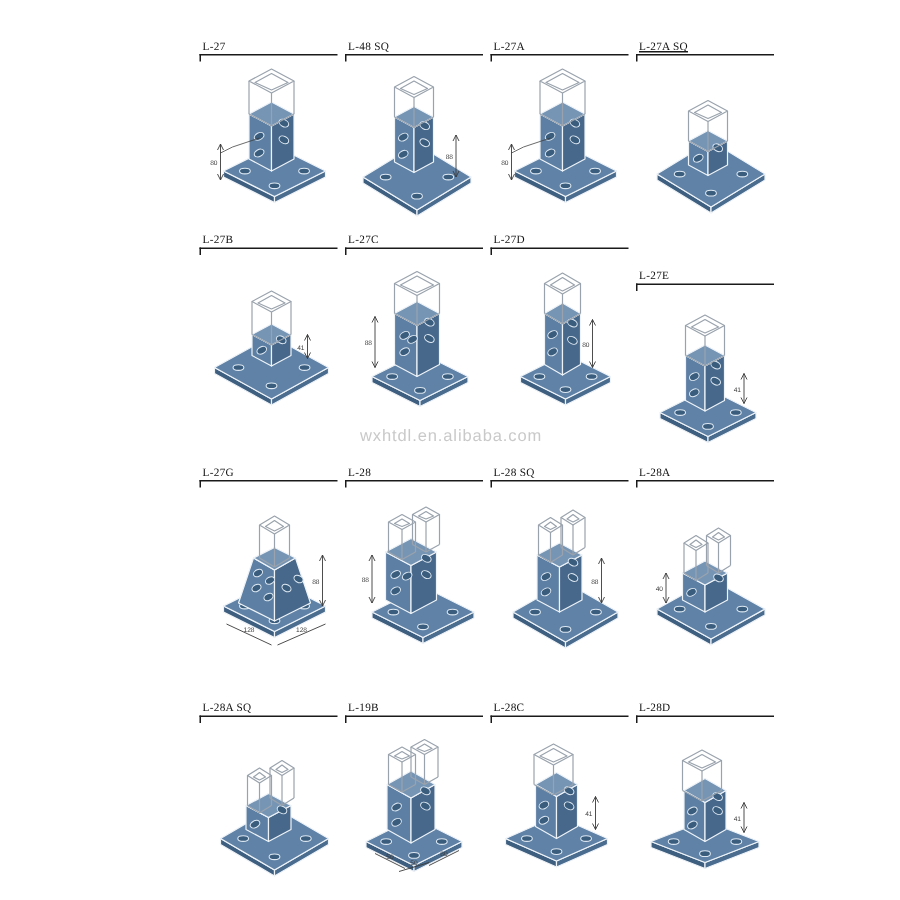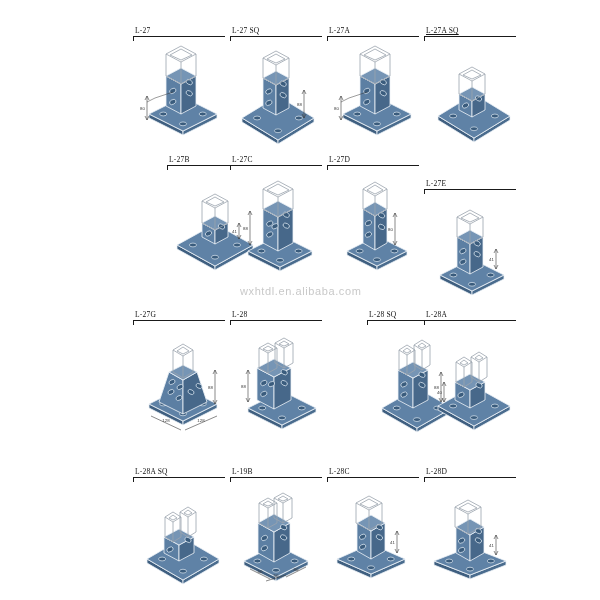--- a/index.html
+++ b/index.html
@@ -137,21 +137,21 @@
             <path d="M22,62 L40,56" stroke="#3a3a3a" stroke-width="0.5"></path>
             <path d="M22,62 L14,66" stroke="#3a3a3a" stroke-width="0.5"></path>
             <line x1="14" y1="60" x2="14" y2="84" stroke="#3a3a3a" stroke-width="0.6"></line>
             <path d="M12,64 L14,60 L16,64" fill="none" stroke="#3a3a3a" stroke-width="0.6"></path>
             <path d="M12,80 L14,84 L16,80" fill="none" stroke="#3a3a3a" stroke-width="0.6"></path>
             <text x="12" y="74" font-family="Liberation Sans, sans-serif" font-size="4.4" fill="#3a3a3a" text-anchor="end">80</text>
           </svg>
         </div>
       </div>
       <div class="cell" style="left: 230px; top: 26px;">
-        <div class="cell-label">L-27 SQ</div>
+        <div class="cell-label">L-48 SQ</div>
         <div class="cell-rule"></div>
         <div class="art">
           <svg width="100" height="115" viewBox="0 0 100 115" xmlns="http://www.w3.org/2000/svg">
             <polygon points="12,82 48,104 48,108 12,86" fill="#3f5f80" stroke="#eef3f8" stroke-width="0.8" stroke-linejoin="round"></polygon>
             <polygon points="48,104 84,82 84,86 48,108" fill="#4a6c8e" stroke="#eef3f8" stroke-width="0.8" stroke-linejoin="round"></polygon>
             <polygon points="48,60 84,82 48,104 12,82" fill="#5f82a6" stroke="#eef3f8" stroke-width="0.8" stroke-linejoin="round"></polygon>
             <ellipse cx="27.12" cy="82" rx="3.6" ry="1.9" transform="rotate(0 27.12 82)" fill="#3a5c7d" stroke="#dde8f2" stroke-width="0.7"></ellipse>
             <ellipse cx="68.88" cy="82" rx="3.6" ry="1.9" transform="rotate(0 68.88 82)" fill="#3a5c7d" stroke="#dde8f2" stroke-width="0.7"></ellipse>
             <ellipse cx="48" cy="69.24" rx="3.6" ry="1.9" transform="rotate(0 48 69.24)" fill="#3a5c7d" stroke="#dde8f2" stroke-width="0.7"></ellipse>
             <ellipse cx="48" cy="94.76" rx="3.6" ry="1.9" transform="rotate(0 48 94.76)" fill="#3a5c7d" stroke="#dde8f2" stroke-width="0.7"></ellipse>
@@ -231,21 +231,21 @@
             <polygon points="48,31 61,38 48,45 35,38" fill="none" stroke="#9aa3ad" stroke-width="0.8" stroke-linejoin="round"></polygon>
             <line x1="35" y1="38" x2="35" y2="58" stroke="#9aa3ad" stroke-width="0.8"></line>
             <line x1="61" y1="38" x2="61" y2="58" stroke="#9aa3ad" stroke-width="0.8"></line>
             <line x1="48" y1="45" x2="48" y2="65" stroke="#9aa3ad" stroke-width="0.8"></line>
             <line x1="35" y1="58" x2="48" y2="65" stroke="#9aa3ad" stroke-width="0.8"></line>
             <line x1="61" y1="58" x2="48" y2="65" stroke="#9aa3ad" stroke-width="0.8"></line>
             <polygon points="48,34 57,39 48,43 39,39" fill="none" stroke="#9aa3ad" stroke-width="0.8" stroke-linejoin="round"></polygon>
           </svg>
         </div>
       </div>
-      <div class="cell" style="left: 133px; top: 155px; margin-left: 34px;">
+      <div class="cell" style="left: 133px; top: 155px;">
         <div class="cell-label">L-27B</div>
         <div class="cell-rule"></div>
         <div class="art">
           <svg width="100" height="115" viewBox="0 0 100 115" xmlns="http://www.w3.org/2000/svg">
             <polygon points="10,80 48,101 48,105 10,84" fill="#3f5f80" stroke="#eef3f8" stroke-width="0.8" stroke-linejoin="round"></polygon>
             <polygon points="48,101 86,80 86,84 48,105" fill="#4a6c8e" stroke="#eef3f8" stroke-width="0.8" stroke-linejoin="round"></polygon>
             <polygon points="48,59 86,80 48,101 10,80" fill="#5f82a6" stroke="#eef3f8" stroke-width="0.8" stroke-linejoin="round"></polygon>
             <ellipse cx="25.96" cy="80" rx="3.6" ry="1.9" transform="rotate(0 25.96 80)" fill="#3a5c7d" stroke="#dde8f2" stroke-width="0.7"></ellipse>
             <ellipse cx="70.03999999999999" cy="80" rx="3.6" ry="1.9" transform="rotate(0 70.03999999999999 80)" fill="#3a5c7d" stroke="#dde8f2" stroke-width="0.7"></ellipse>
             <ellipse cx="48" cy="67.82" rx="3.6" ry="1.9" transform="rotate(0 48 67.82)" fill="#3a5c7d" stroke="#dde8f2" stroke-width="0.7"></ellipse>
@@ -442,21 +442,21 @@
             <line x1="45" y1="43" x2="54" y2="48" stroke="#9aa3ad" stroke-width="0.8"></line>
             <line x1="63" y1="43" x2="54" y2="48" stroke="#9aa3ad" stroke-width="0.8"></line>
             <polygon points="54,21 59,24 54,26 49,24" fill="none" stroke="#9aa3ad" stroke-width="0.8" stroke-linejoin="round"></polygon>
             <line x1="18" y1="50" x2="18" y2="82" stroke="#3a3a3a" stroke-width="0.6"></line>
             <path d="M16,54 L18,50 L20,54" fill="none" stroke="#3a3a3a" stroke-width="0.6"></path>
             <path d="M16,78 L18,82 L20,78" fill="none" stroke="#3a3a3a" stroke-width="0.6"></path>
             <text x="16" y="68" font-family="Liberation Sans, sans-serif" font-size="4.4" fill="#3a3a3a" text-anchor="end">88</text>
           </svg>
         </div>
       </div>
-      <div class="cell" style="left: 327px; top: 310px; margin-left: 40px;">
+      <div class="cell" style="left: 327px; top: 310px;">
         <div class="cell-label">L-28 SQ</div>
         <div class="cell-rule"></div>
         <div class="art">
           <svg width="100" height="115" viewBox="0 0 100 115" xmlns="http://www.w3.org/2000/svg">
             <polygon points="15,88 50,108 50,112 15,92" fill="#3f5f80" stroke="#eef3f8" stroke-width="0.8" stroke-linejoin="round"></polygon>
             <polygon points="50,108 85,88 85,92 50,112" fill="#4a6c8e" stroke="#eef3f8" stroke-width="0.8" stroke-linejoin="round"></polygon>
             <polygon points="50,68 85,88 50,108 15,88" fill="#5f82a6" stroke="#eef3f8" stroke-width="0.8" stroke-linejoin="round"></polygon>
             <ellipse cx="29.700000000000003" cy="88" rx="3.6" ry="1.9" transform="rotate(0 29.700000000000003 88)" fill="#3a5c7d" stroke="#dde8f2" stroke-width="0.7"></ellipse>
             <ellipse cx="70.3" cy="88" rx="3.6" ry="1.9" transform="rotate(0 70.3 88)" fill="#3a5c7d" stroke="#dde8f2" stroke-width="0.7"></ellipse>
             <ellipse cx="50" cy="76.4" rx="3.6" ry="1.9" transform="rotate(0 50 76.4)" fill="#3a5c7d" stroke="#dde8f2" stroke-width="0.7"></ellipse>

